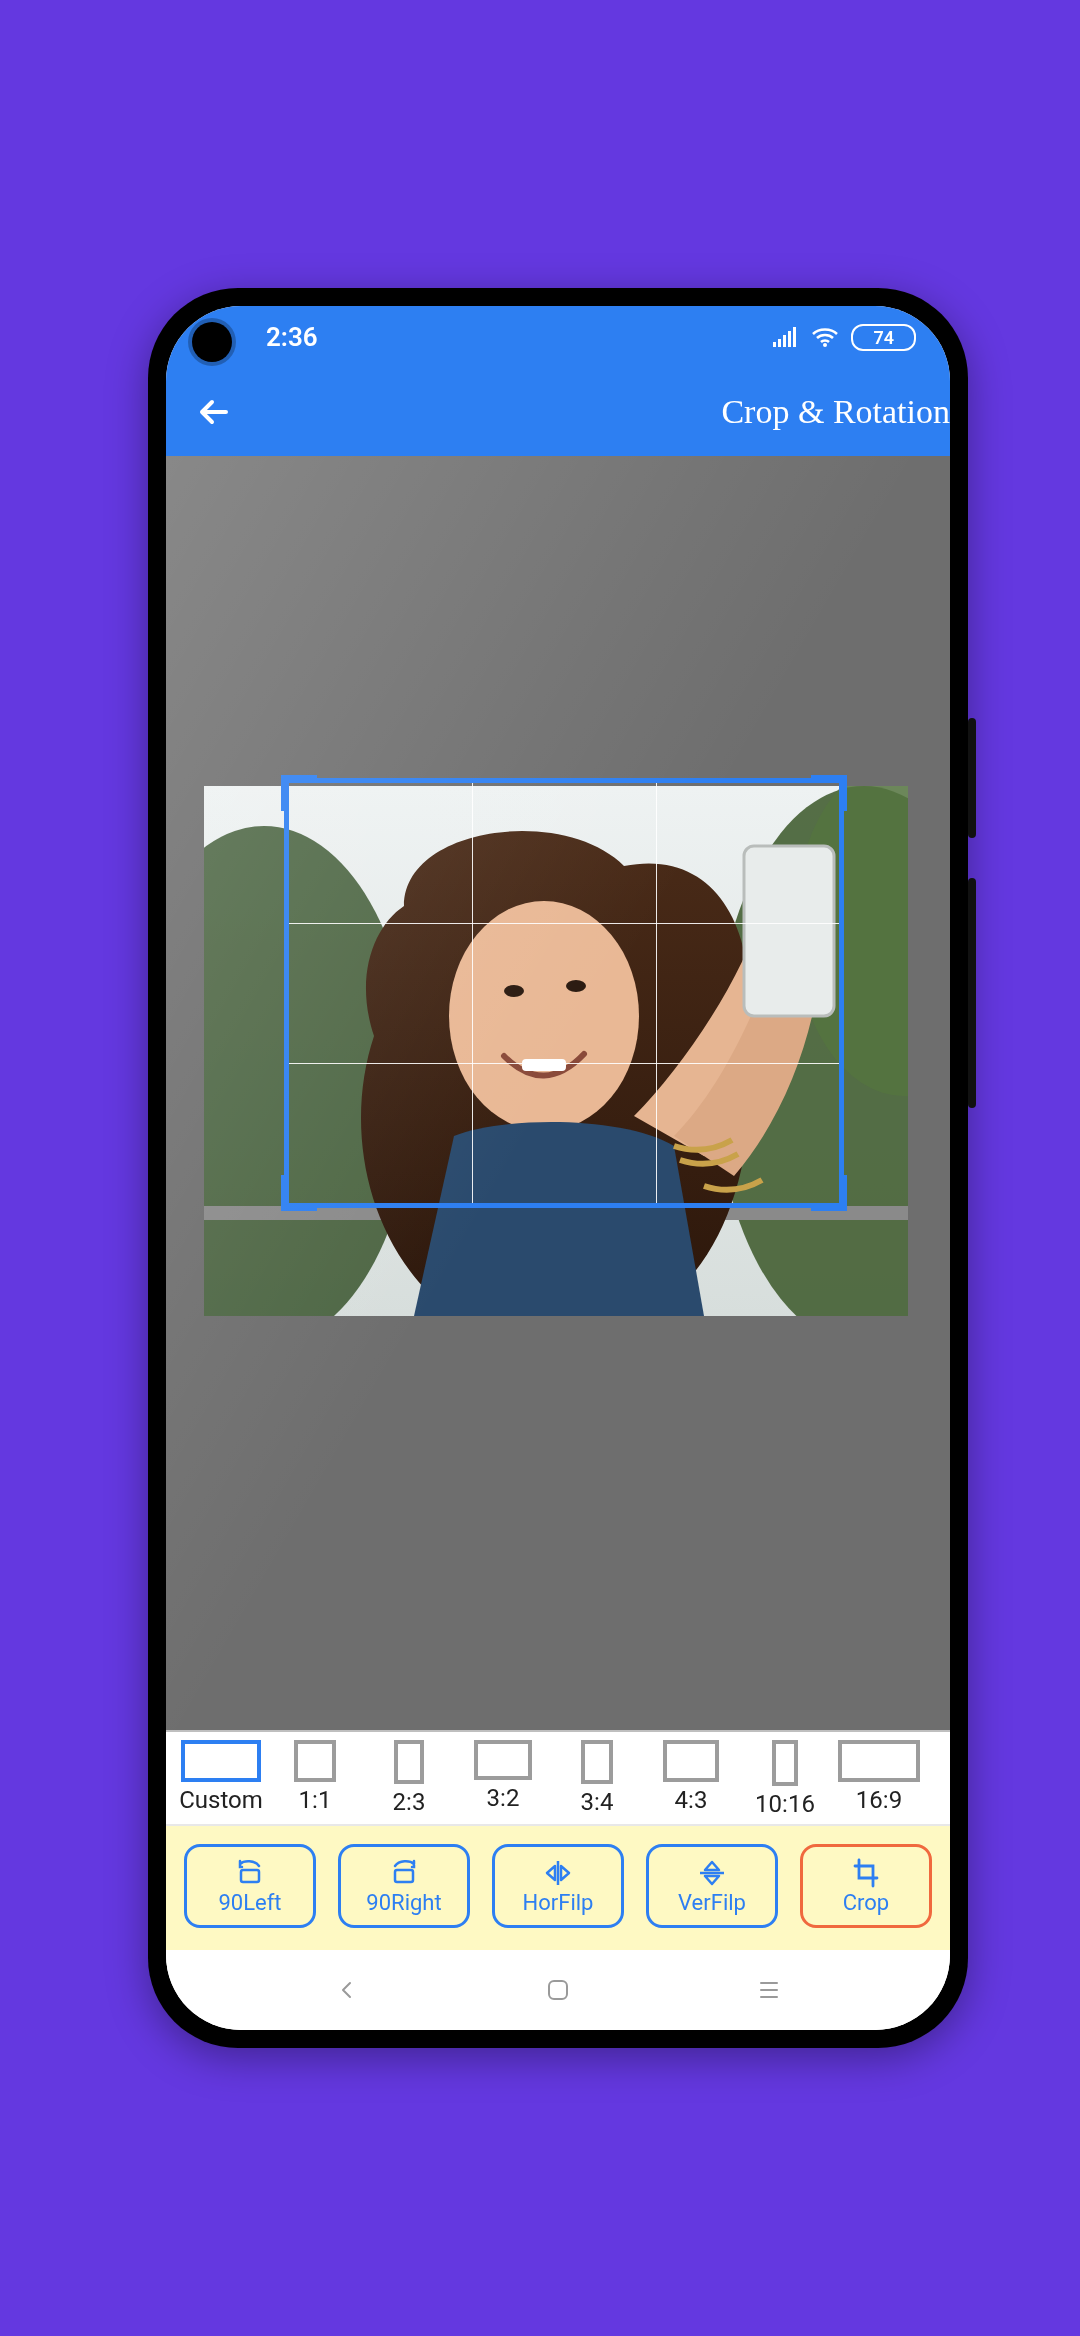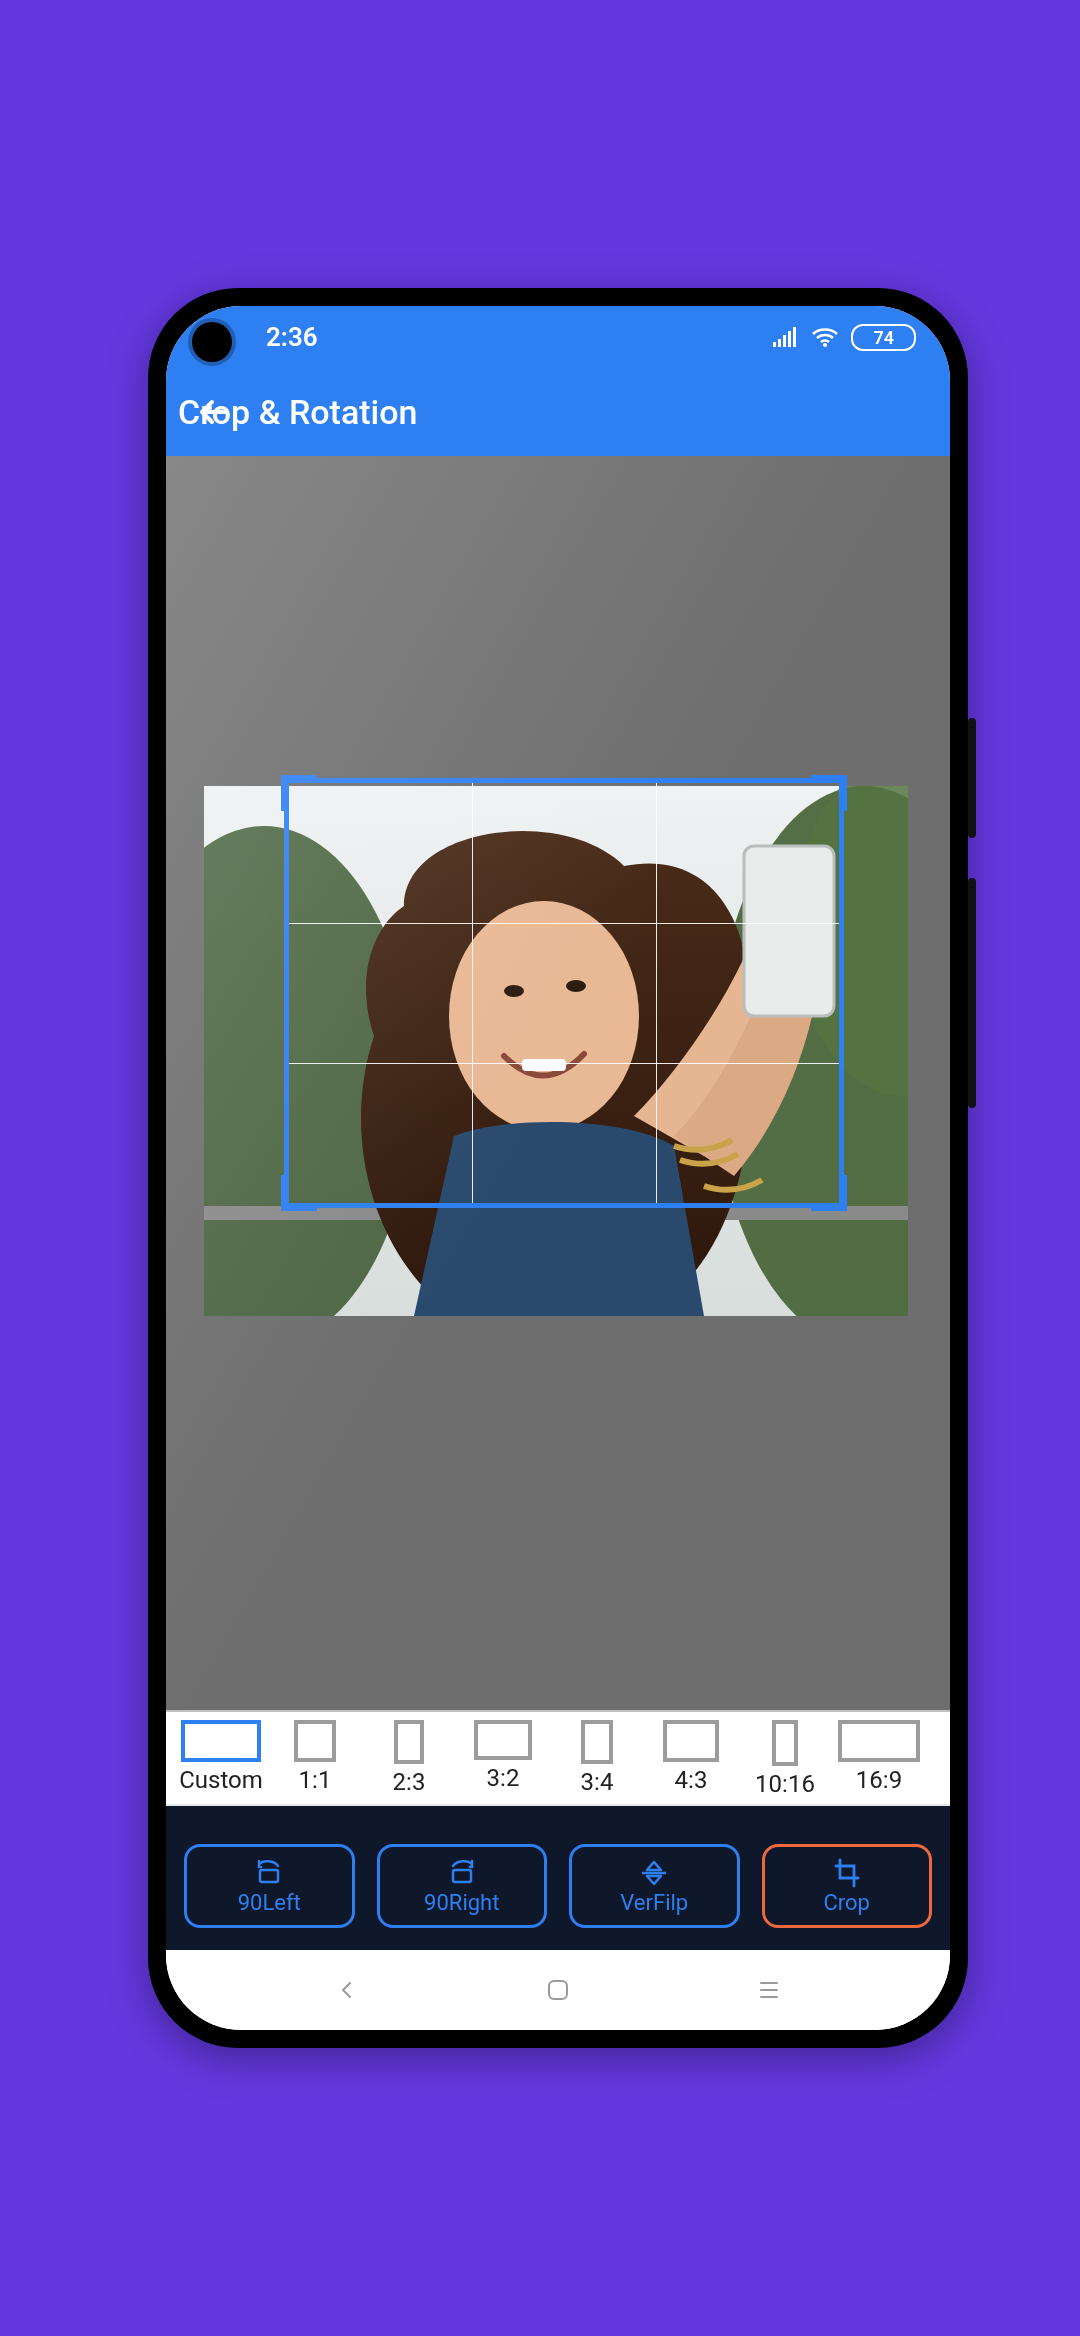--- a/index.html
+++ b/index.html
@@ -94,24 +94,25 @@
     color: #fff;
     display: flex;
     align-items: center;
     padding: 0 24px;
     position: relative;
   }
   .back-btn { width: 48px; height: 48px; display:flex; align-items:center; justify-content:center; }
   .app-title {
     position: absolute;
     left: 12px; right: 0;
-    text-align: left;
+    text-align: right;
     font-size: 34px;
     font-weight: 500;
     pointer-events: none;
+    font-family: Liberation Serif, serif;
   }
 
   
   .canvas-area {
     flex: 1;
     background: #6e6e6e;
     position: relative;
     overflow: hidden;
   }
   
@@ -182,22 +183,22 @@
   }
   .ratio-box {
     border: 4px solid #9c9c9c;
     background: #fff;
   }
   .ratio-item.active .ratio-box { border-color: #2d7ff2; }
   .ratio-label { font-size: 24px; color: #222; }
 
   
   .actions-row {
-    background: #0f172a;
-    padding: 38px 18px 22px 18px;
+    background: #fef9c3;
+    padding: 18px 18px 22px 18px;
     display: flex;
     justify-content: space-between;
     gap: 22px;
   }
   .action-btn {
     flex: 1;
     height: 84px;
     border: 3px solid #2d7ff2;
     border-radius: 16px;
     display: flex;
@@ -375,20 +376,28 @@
       </div>
       <div class="action-btn">
         <svg viewBox="0 0 30 30">
             <path d="M23 9 H25 V3 M25 6 C21 2 10 2 6 8" stroke="#2d7ff2" stroke-width="2.5" fill="none" stroke-linecap="round"></path>
             <rect x="6" y="12" width="18" height="12" rx="2" stroke="#2d7ff2" stroke-width="2.5" fill="none"></rect>
           </svg>
         <span>90Right</span>
       </div>
       <div class="action-btn">
         <svg viewBox="0 0 30 30">
+            <line x1="15" y1="3" x2="15" y2="27" stroke="#2d7ff2" stroke-width="2.5"></line>
+            <path d="M12 8 L4 15 L12 22 Z" fill="none" stroke="#2d7ff2" stroke-width="2.5" stroke-linejoin="round"></path>
+            <path d="M18 8 L26 15 L18 22 Z" fill="none" stroke="#2d7ff2" stroke-width="2.5" stroke-linejoin="round"></path>
+          </svg>
+        <span>HorFilp</span>
+      </div>
+      <div class="action-btn">
+        <svg viewBox="0 0 30 30">
             <line x1="3" y1="15" x2="27" y2="15" stroke="#2d7ff2" stroke-width="2.5"></line>
             <path d="M8 12 L15 4 L22 12 Z" fill="none" stroke="#2d7ff2" stroke-width="2.5" stroke-linejoin="round"></path>
             <path d="M8 18 L15 26 L22 18 Z" fill="none" stroke="#2d7ff2" stroke-width="2.5" stroke-linejoin="round"></path>
           </svg>
         <span>VerFilp</span>
       </div>
       <div class="action-btn alt">
         <svg viewBox="0 0 30 30">
             <path d="M8 2 V20 H26 M4 8 H22 V28" stroke="#2d7ff2" stroke-width="2.8" fill="none" stroke-linecap="round"></path>
           </svg>

